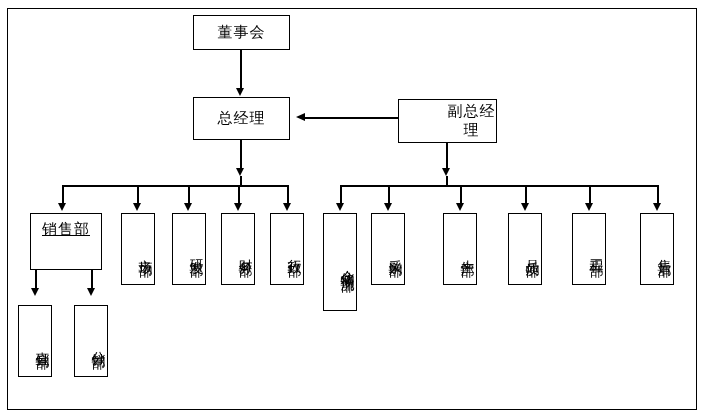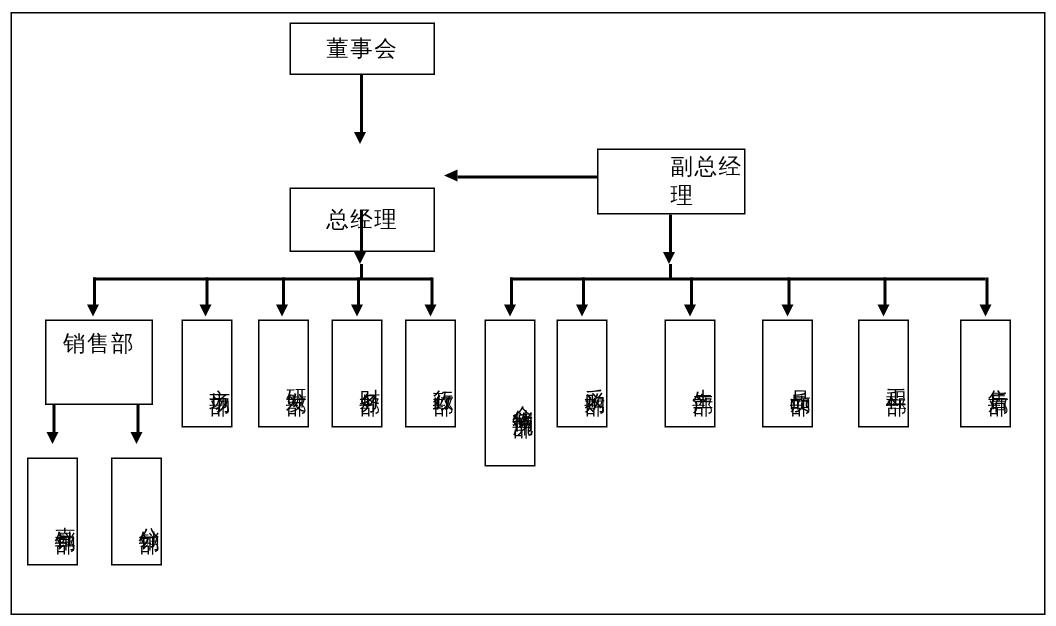--- a/index.html
+++ b/index.html
@@ -1,17 +1,17 @@
 <!DOCTYPE html>
 <html><head>
 <meta charset="utf-8">
 <style>
   html,body{margin:0;padding:0;background:#ffffff;}
   body{font-family:"DejaVu Sans","Liberation Sans",sans-serif;}
-  #canvas{position:relative;width:704px;height:417px;background:#ffffff;overflow:hidden;}
+  #canvas{position:relative;width:704px;height:417px;background:#ffffff;overflow:hidden;text-align:center;}
   .frame{position:absolute;left:7px;top:8px;width:690px;height:402px;border:1.5px solid #000;box-sizing:border-box;}
   .box{position:absolute;border:1.5px solid #000;box-sizing:border-box;background:#fff;
        display:flex;align-items:center;justify-content:center;color:#000;}
   .box.h{font-size:15px;letter-spacing:1px;}
   .box.h.topalign{align-items:flex-start;padding-top:6px;}
   .box.v{writing-mode:vertical-rl;text-orientation:upright;font-size:14px;line-height:1.22;
          letter-spacing:2px;align-items:flex-start;justify-content:center;padding-top:4px;}
   .ln{position:absolute;background:#000;}
   .vln{width:1.5px;}
   .hln{height:1.5px;}
@@ -25,21 +25,21 @@
 
 <div id="canvas">
 
   <div class="frame"></div>
 
   <div class="box h" style="left:193px;top:15px;width:97px;height:35px;">董事会</div>
 
   <div class="ln vln" style="left:240px;top:50px;height:40px;"></div>
   <div class="arw" style="left:236px;top:88px;"></div>
 
-  <div class="box h" style="left:193px;top:97px;width:97px;height:43px;margin-top:28px;">总经理</div>
+  <div class="box h" style="left:193px;top:97px;width:97px;height:43px;">总经理</div>
 
   <div class="box h" style="left:398px;top:99px;width:99px;height:44px;padding-left:48px;">副总经理</div>
 
   <div class="ln hln" style="left:305px;top:117px;width:93px;"></div>
   <div class="arw-l" style="left:296px;top:113px;"></div>
 
   <div class="ln vln" style="left:240px;top:140px;height:30px;"></div>
   <div class="arw" style="left:236px;top:168px;"></div>
   <div class="ln vln" style="left:240px;top:176px;height:10px;"></div>
 
@@ -77,21 +77,21 @@
 
   <div class="ln vln" style="left:525px;top:185px;height:20px;"></div>
   <div class="arw" style="left:521px;top:203px;"></div>
 
   <div class="ln vln" style="left:589px;top:185px;height:20px;"></div>
   <div class="arw" style="left:585px;top:203px;"></div>
 
   <div class="ln vln" style="left:657px;top:185px;height:20px;"></div>
   <div class="arw" style="left:653px;top:203px;"></div>
 
-  <div class="box h topalign" style="left:30px;top:213px;width:72px;height:57px;">销售部</div>
+  <div class="box h topalign" style="left:30px;top:213px;width:72px;height:57px;text-decoration:underline;">销售部</div>
 
   <div class="box v" style="left:121px;top:213px;width:34px;height:72px;">市场部</div>
 
   <div class="box v" style="left:172px;top:213px;width:34px;height:72px;">研发部</div>
 
   <div class="box v" style="left:221px;top:213px;width:34px;height:72px;">财务部</div>
 
   <div class="box v" style="left:270px;top:213px;width:34px;height:72px;">行政部</div>
 
   <div class="box v" style="left:323px;top:213px;width:34px;height:98px;">仓储物流部</div>

